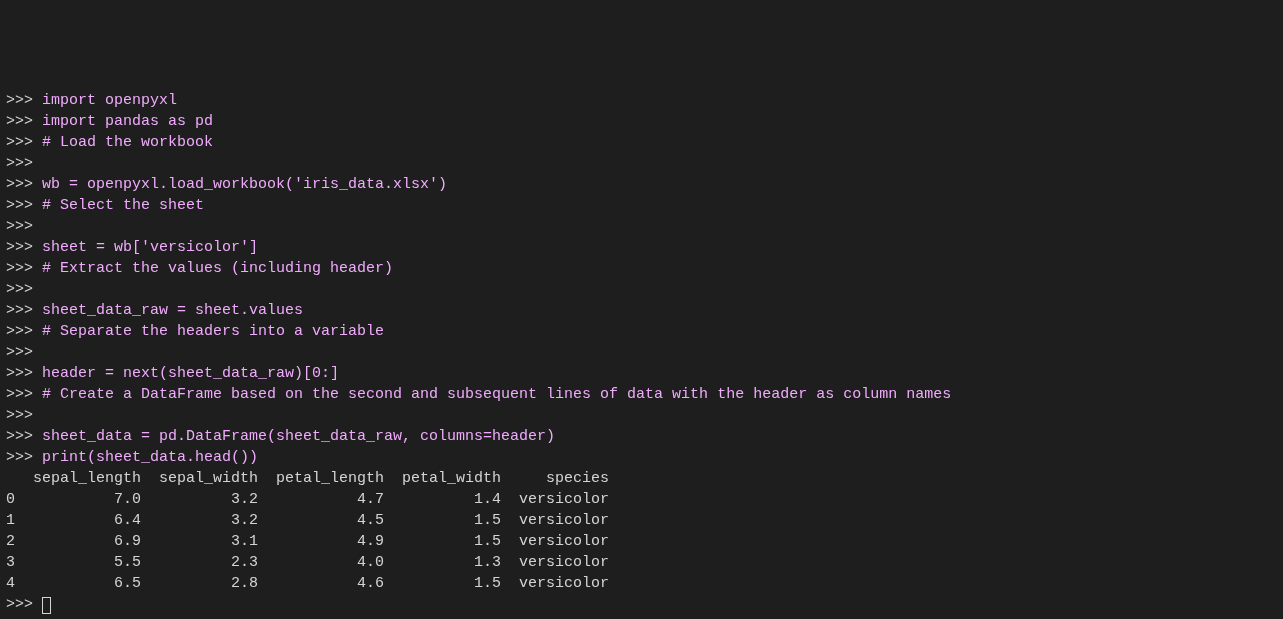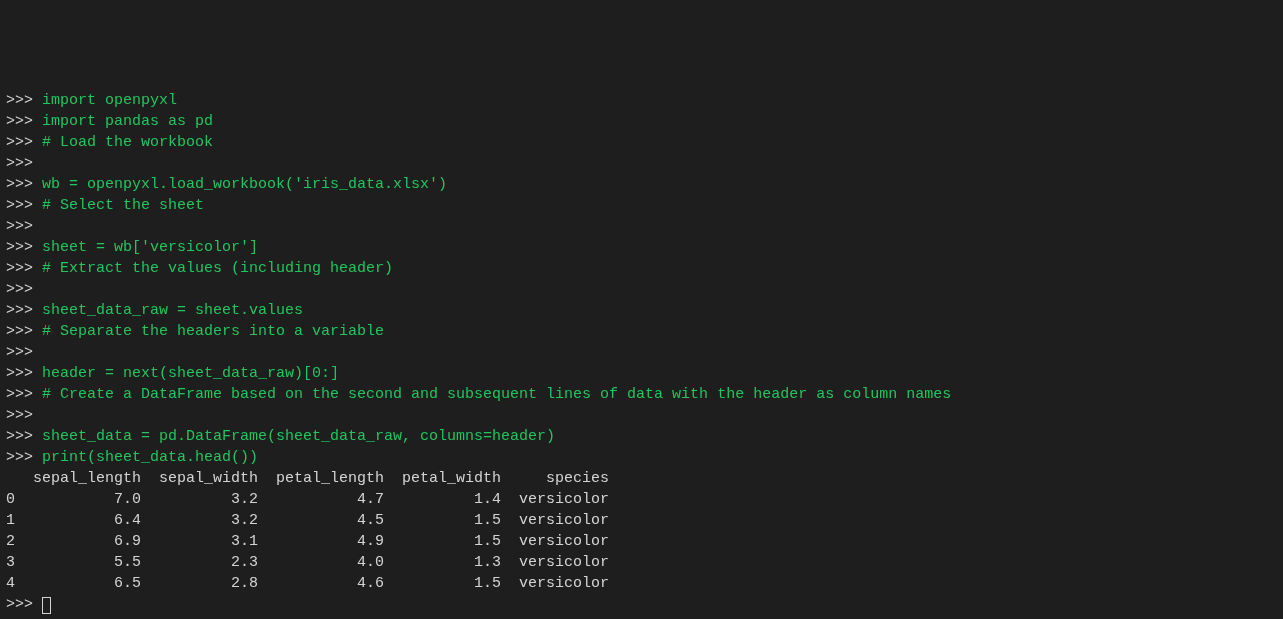--- a/index.html
+++ b/index.html
@@ -20,21 +20,21 @@
     .terminal {
       background-color: #1e1e1e;
     }
     .line {
       display: block;
     }
     .prompt {
       color: #d4d4d4;
     }
     .code {
-      color: #22c55e;
+      color: #f0abfc;
       font-family: Liberation Mono, monospace;
     }
     .cursor {
       display: inline-block;
       width: 9px;
       height: 17px;
       border: 1px solid #d4d4d4;
       vertical-align: text-bottom;
       margin-bottom: -1px;
     }

